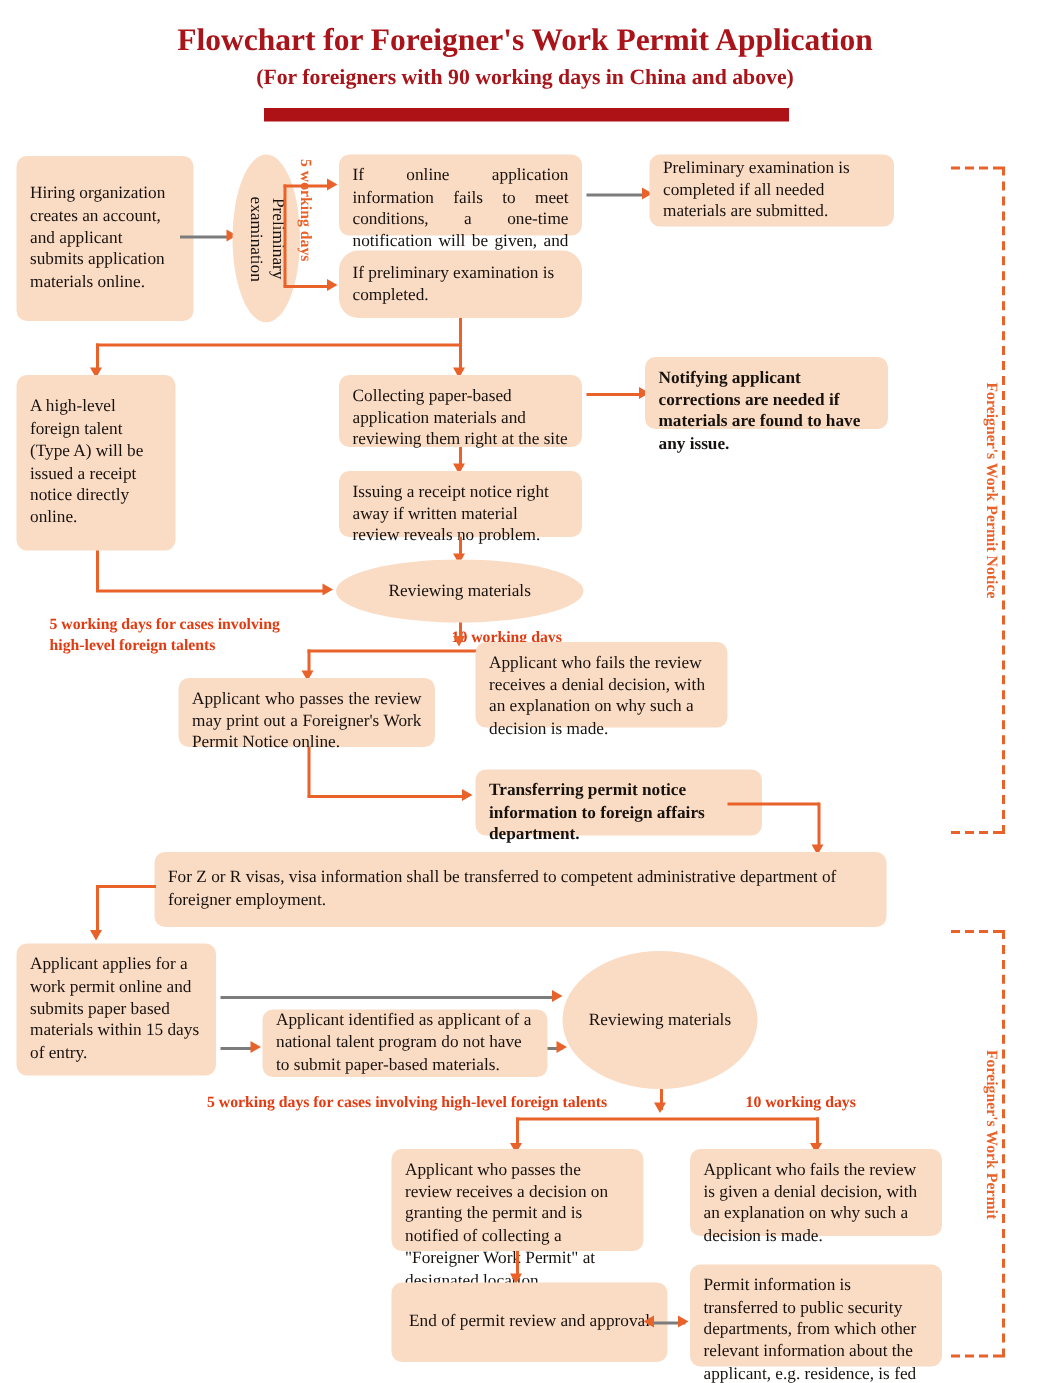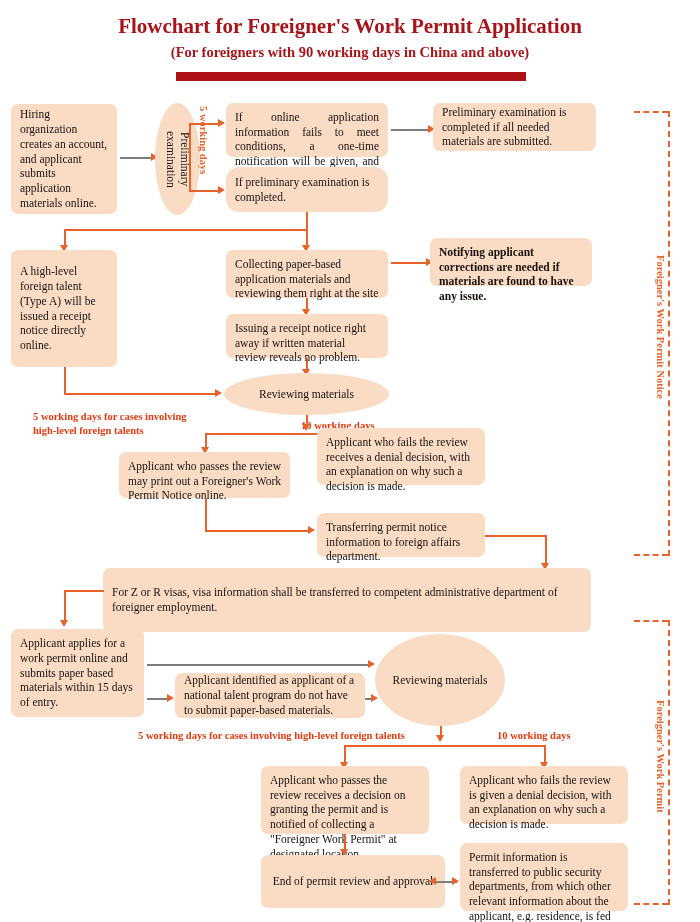--- a/index.html
+++ b/index.html
@@ -78,21 +78,21 @@
 </style>
 </head>
 <body>
 
 <div id="page">
 
   <div class="title">Flowchart for Foreigner's Work Permit Application</div>
   <div class="subtitle">(For foreigners with 90 working days in China and above)</div>
   <div class="redbar"></div>
 
-  <div class="box center" style="left:11px;top:104px;width:106px;height:110px;">
+  <div class="box center" style="left:11px;top:104px;width:118px;height:110px;">
     <span>Hiring organization creates an account, and applicant submits application materials online.</span>
   </div>
 
   <div class="ln h gray" style="left:120px;top:157px;width:32px;"></div>
   <div class="ar right" style="left:151px;top:153px;"></div>
 
   <div class="oval" style="left:155px;top:103px;width:45px;height:112px;">
     <span class="oval-vert">Preliminary examination</span>
   </div>
 
@@ -175,29 +175,29 @@
     <span>Applicant who passes the review may print out a Foreigner's Work Permit Notice online.</span>
   </div>
   <div class="box" style="left:317px;top:428px;width:168px;height:57px;">
     <span>Applicant who fails the review receives a denial decision, with an explanation on why such a decision is made.</span>
   </div>
 
   <div class="ln v" style="left:205px;top:498px;height:33px;"></div>
   <div class="ln h" style="left:205px;top:530px;width:104px;"></div>
   <div class="ar right" style="left:308px;top:526px;"></div>
 
-  <div class="box" style="left:317px;top:513px;width:168px;height:44px;">
+  <div class="box" style="left:317px;top:513px;width:191px;height:44px;font-weight:bold;">
     <span>Transferring permit notice information to foreign affairs department.</span>
   </div>
 
   <div class="ln h" style="left:485px;top:535px;width:61px;"></div>
   <div class="ln v" style="left:545px;top:535px;height:30px;"></div>
   <div class="ar down" style="left:541px;top:563px;"></div>
 
-  <div class="box center" style="left:103px;top:568px;width:488px;height:64px;">
+  <div class="box center" style="left:103px;top:568px;width:488px;height:50px;">
     <span>For Z or R visas, visa information shall be transferred to competent administrative department of foreigner employment.</span>
   </div>
 
   <div class="ln h" style="left:64px;top:590px;width:40px;"></div>
   <div class="ln v" style="left:64px;top:590px;height:32px;"></div>
   <div class="ar down" style="left:60px;top:620px;"></div>
 
   <div class="box center" style="left:11px;top:629px;width:133px;height:88px;">
     <span>Applicant applies for a work permit online and submits paper based materials within 15 days of entry.</span>
   </div>

